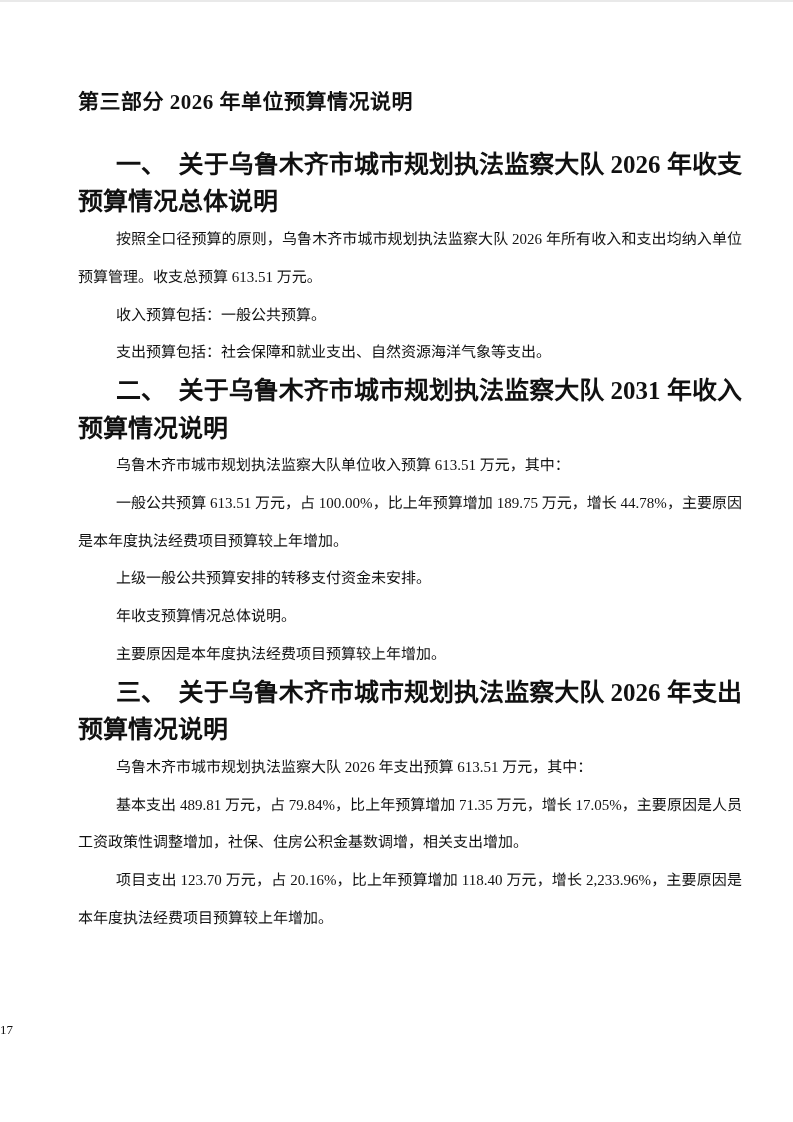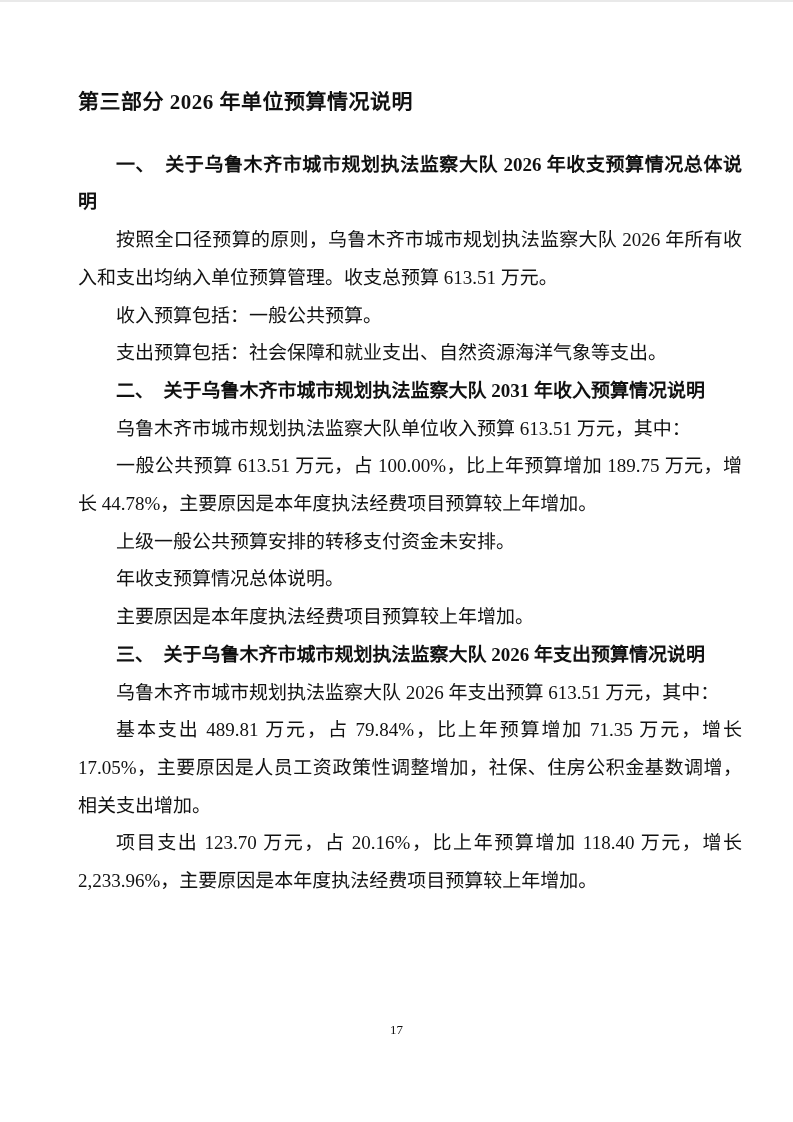--- a/index.html
+++ b/index.html
@@ -22,40 +22,39 @@
   .doc-title {
     margin: 0 0 24px 0;
     font-size: 21px;
     font-weight: bold;
     line-height: 37.7px;
     text-align: left;
     letter-spacing: 0.5px;
   }
   .section-heading {
     margin: 0;
-    font-size: 19px;
+    font-size: 25px;
     font-weight: bold;
     line-height: 37.7px;
     text-indent: 38px;
     text-align: justify;
   }
   .body-paragraph {
     margin: 0;
-    font-size: 19px;
+    font-size: 15px;
     font-weight: normal;
     line-height: 37.7px;
     text-indent: 38px;
     text-align: justify;
   }
   .page-number {
     position: absolute;
     top: 1020px;
     left: 0;
     width: 793px;
-    text-align: center;
     font-size: 13px;
     color: #111111;
     text-indent: 0;
   }
 </style>
 </head>
 <body>
 
 <div class="page">
 

